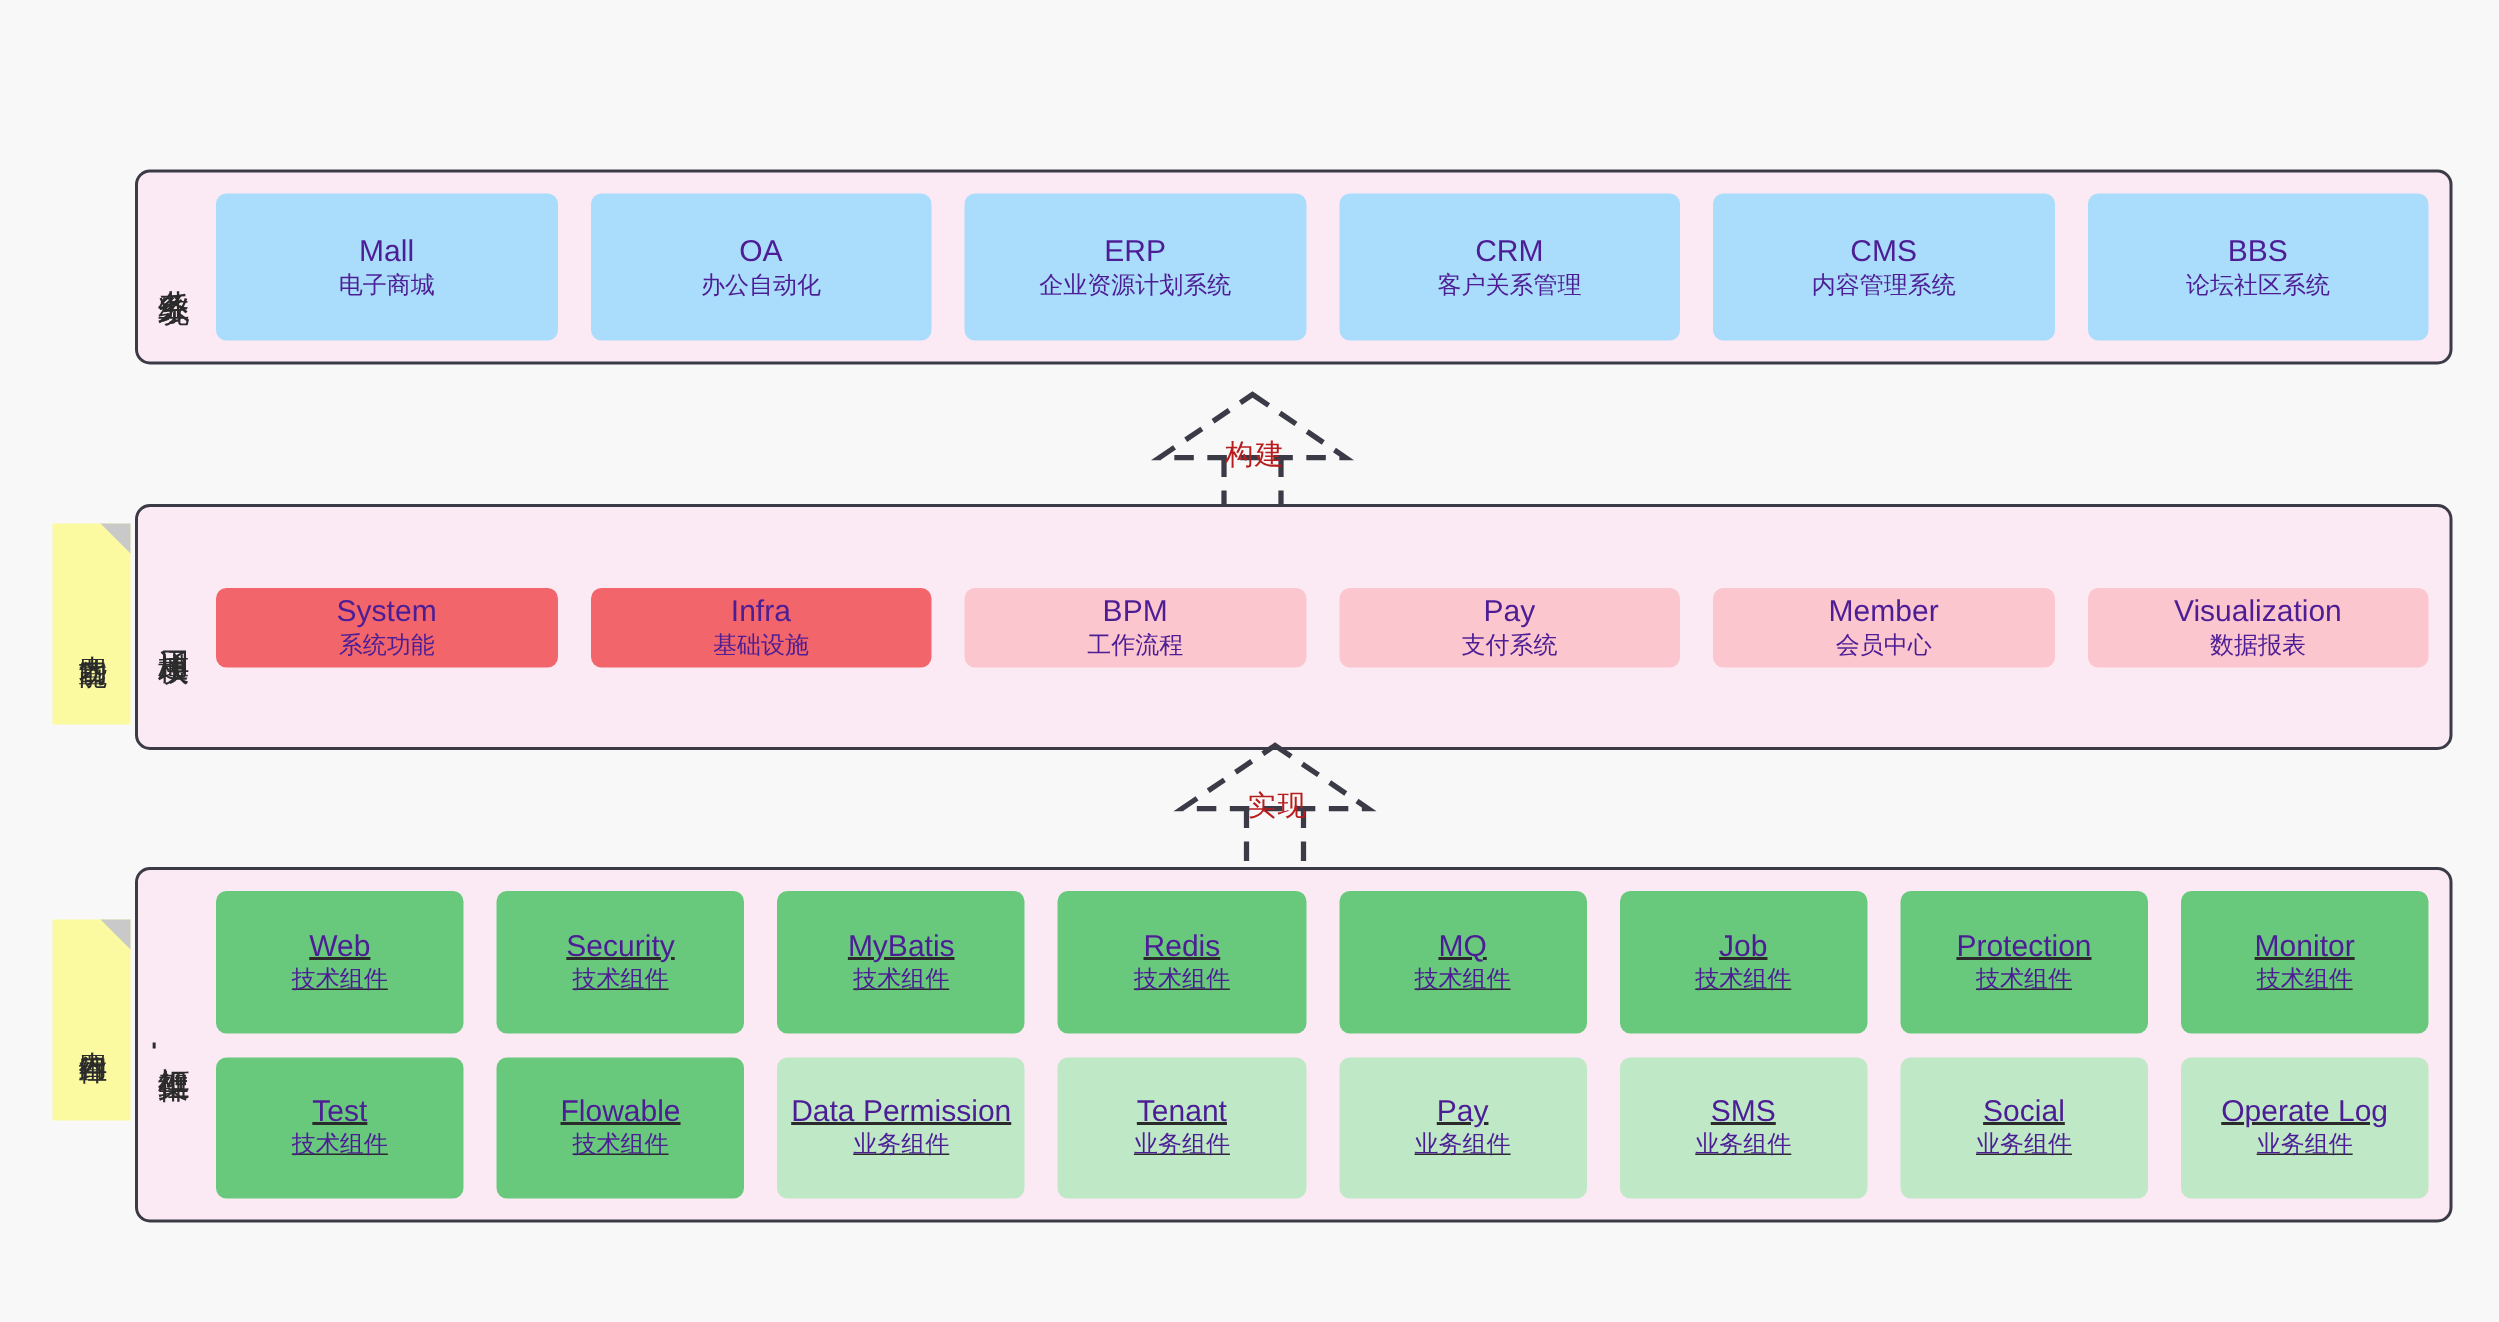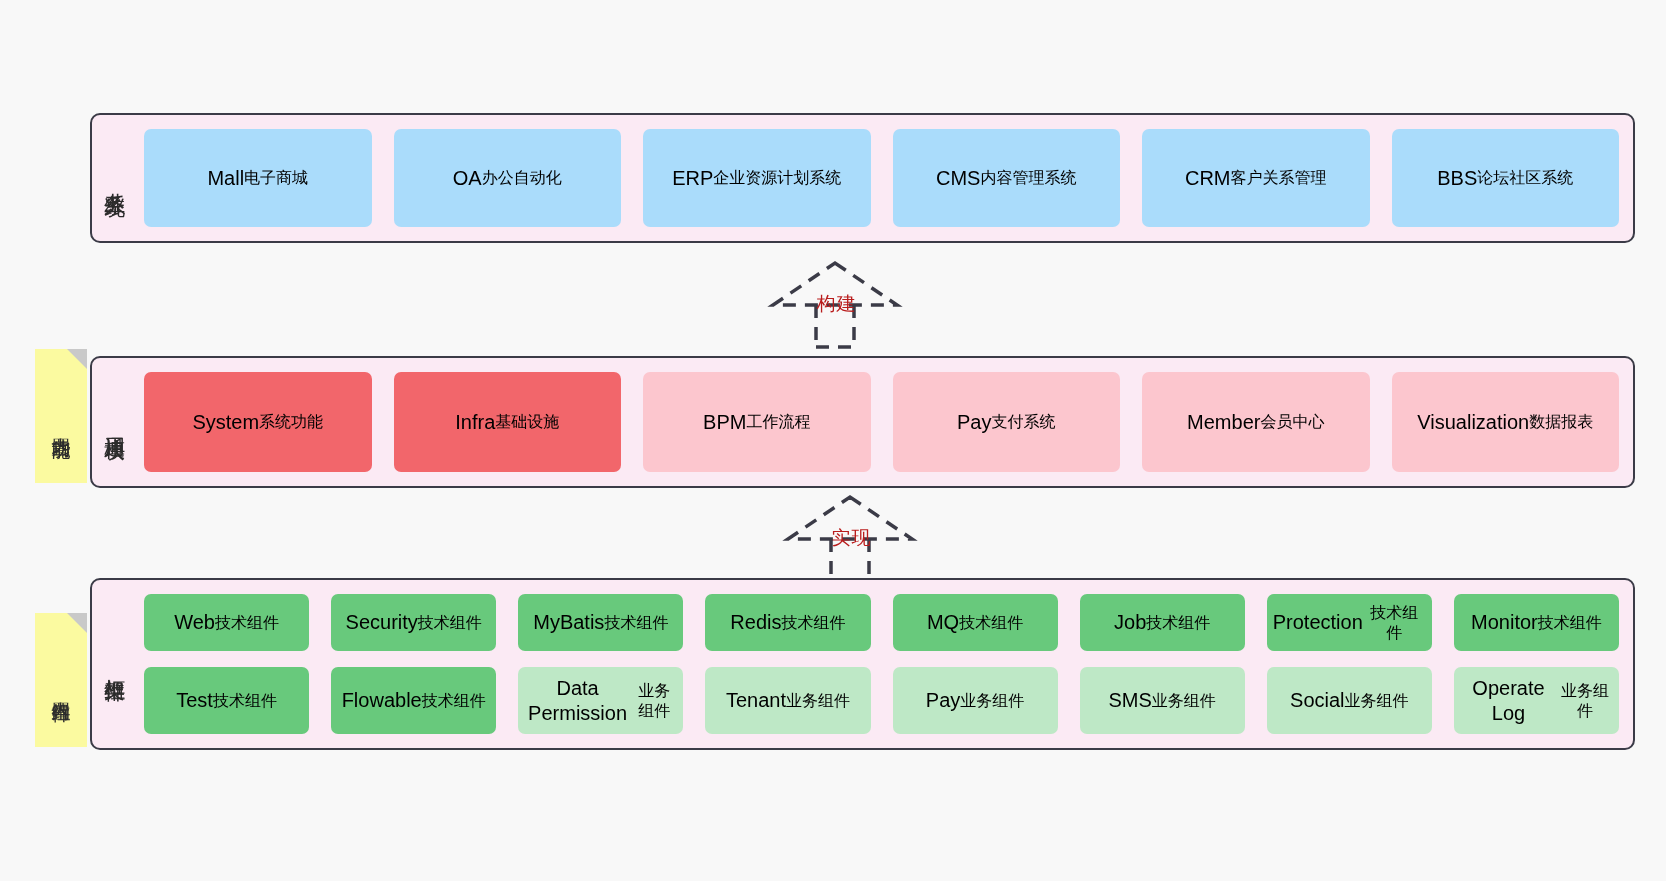--- a/index.html
+++ b/index.html
@@ -61,26 +61,27 @@
   .row {
     display: flex;
     gap: 22px;
     flex: 1 1 auto;
   }
 
   .node {
     flex: 1 1 0;
     border-radius: 7px;
     display: flex;
+    flex-direction: column;
     align-items: center;
     justify-content: center;
     text-align: center;
     font-size: 20px;
     line-height: 1.25;
-    color: #000000;
+    color: #4c1d95;
     box-sizing: border-box;
     padding: 4px 6px;
   }
   .node .t-en { font-size: 20px; }
   .node .t-cn { font-size: 16px; }
 
   
   .c-blue      { background: #aadcfb; }
   .c-red       { background: #f2666b; }
   .c-pink      { background: #fcc6ce; }
@@ -148,26 +149,26 @@
           </div>
           <div class="node c-blue">
             <div class="t-en">OA</div>
             <div class="t-cn">办公自动化</div>
           </div>
           <div class="node c-blue">
             <div class="t-en">ERP</div>
             <div class="t-cn">企业资源计划系统</div>
           </div>
           <div class="node c-blue">
+            <div class="t-en">CRM</div>
+            <div class="t-cn">客户关系管理</div>
+          </div>
+          <div class="node c-blue">
             <div class="t-en">CMS</div>
             <div class="t-cn">内容管理系统</div>
-          </div>
-          <div class="node c-blue">
-            <div class="t-en">CRM</div>
-            <div class="t-cn">客户关系管理</div>
           </div>
           <div class="node c-blue">
             <div class="t-en">BBS</div>
             <div class="t-cn">论坛社区系统</div>
           </div>
         </div>
     </div>
   </div>
 
   <div class="arrow" style="left:760px; top:255px;">
@@ -176,21 +177,21 @@
       <path d="M56 50 L56 92 M94 50 L94 92 M56 92 L94 92" fill="none" stroke="#3b3b47" stroke-width="3.5" stroke-dasharray="13 9"></path>
     </svg>
     <div class="arrow-label">构建</div>
   </div>
 
   <div class="note" style="left:35px; top:349px; width:52px; height:134px;">
     <span class="fold"></span>
     <span>内置功能</span>
   </div>
 
-  <div class="layer" style="left:90px; top:356px; width:1545px; height:132px;">
+  <div class="layer" style="left:90px; top:336px; width:1545px; height:164px;align-items:center;">
     <div class="layer-title">通用模块</div>
     <div class="layer-body">
       <div class="row" id="row-l2">
           <div class="node c-red">
             <div class="t-en">System</div>
             <div class="t-cn">系统功能</div>
           </div>
           <div class="node c-red">
             <div class="t-en">Infra</div>
             <div class="t-cn">基础设施</div>
@@ -221,21 +222,21 @@
       <path d="M56 50 L56 92 M94 50 L94 92 M56 92 L94 92" fill="none" stroke="#3b3b47" stroke-width="3.5" stroke-dasharray="13 9"></path>
     </svg>
     <div class="arrow-label">实现</div>
   </div>
 
   <div class="note" style="left:35px; top:613px; width:52px; height:134px;">
     <span class="fold"></span>
     <span>内置组件</span>
   </div>
 
-  <div class="layer" style="left:90px; top:578px; width:1545px; height:172px;">
+  <div class="layer" style="left:90px; top:578px; width:1545px; height:237px;text-decoration:underline;">
     <div class="layer-title">框架组件</div>
     <div class="layer-body">
       <div class="row" id="row-l3a">
           <div class="node c-green">
             <div class="t-en">Web</div>
             <div class="t-cn">技术组件</div>
           </div>
           <div class="node c-green">
             <div class="t-en">Security</div>
             <div class="t-cn">技术组件</div>

